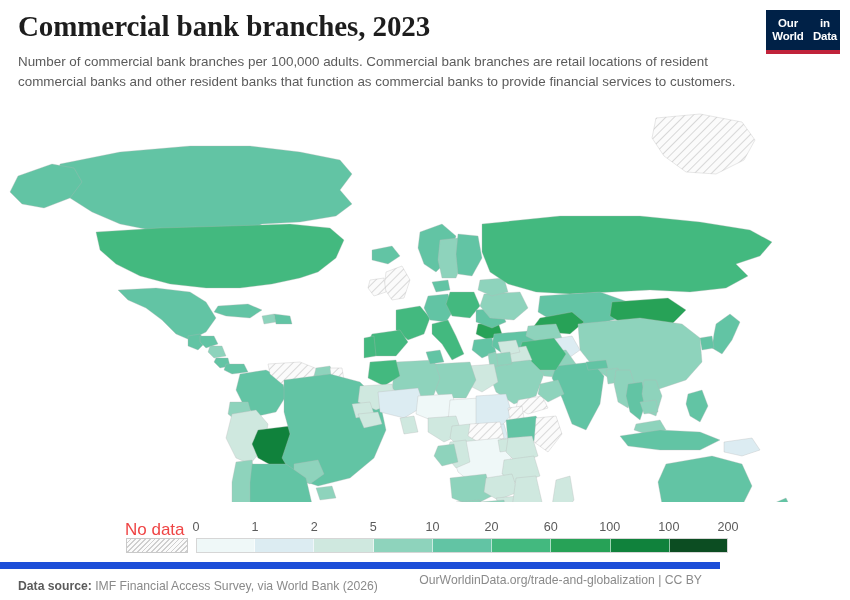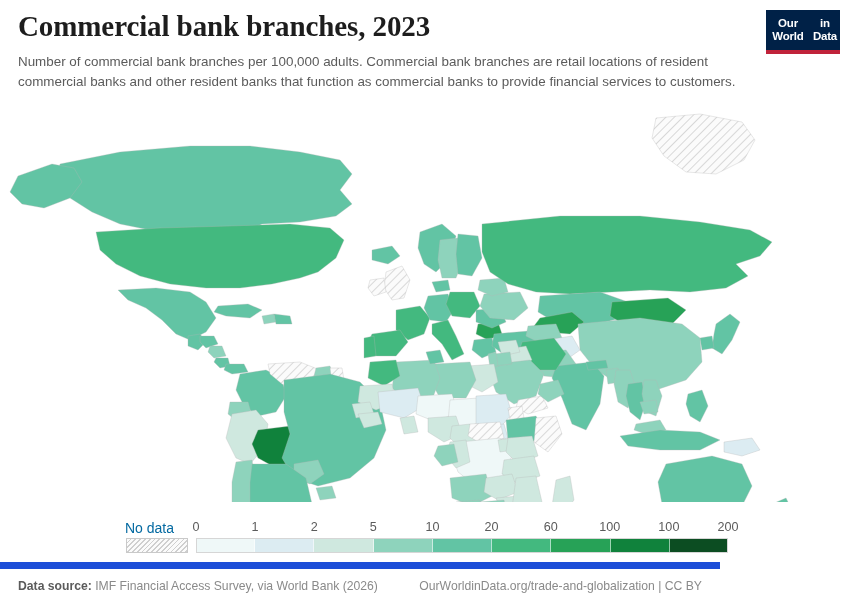--- a/index.html
+++ b/index.html
@@ -44,21 +44,21 @@
   
   .map-wrap{position:absolute;left:0;top:112px;width:850px;height:390px;}
   .map-wrap svg{display:block;width:100%;height:100%;}
   .country{stroke:#b7b7b7;stroke-width:0.32;vector-effect:non-scaling-stroke;}
 
   
   .legend{position:absolute;left:0;top:508px;width:850px;height:46px;}
   .legend-inner{position:relative;width:850px;height:46px;}
   .nodata-label{
     position:absolute;left:125px;top:12px;
-    font-size:14px;color:#0369a1;
+    font-size:17px;color:#ef4444;
   }
   .nodata-swatch{
     position:absolute;left:126px;top:30px;width:62px;height:15px;
     border:1px solid #c9c9c9;box-sizing:border-box;
     background-color:#fbfbfb;
     background-image:repeating-linear-gradient(135deg,
         #fbfbfb 0px,#fbfbfb 2.2px,
         #cfcfcf 2.2px,#cfcfcf 3.4px);
   }
   .bins{position:absolute;left:196px;top:30px;width:532px;height:15px;display:flex;}
@@ -78,21 +78,21 @@
   .footer{
     position:absolute;left:0;top:562px;width:720px;height:38px;
     border-top:7px solid #1d4ed8;
   }
   .footer-left{
     position:absolute;left:18px;top:10px;
     font-size:12.2px;color:#8a8a8a;
   }
   .footer-left b{color:#5b5b5b;font-weight:700;}
   .footer-right{
-    position:absolute;right:18px;top:10px;
+    position:absolute;right:18px;top:4px;
     font-size:12.2px;color:#8a8a8a;
   }
 </style>
 </head>
 <body>
 
 <div class="page">
 
   <div class="header">
     <h1 class="title">Commercial bank branches, 2023</h1>

